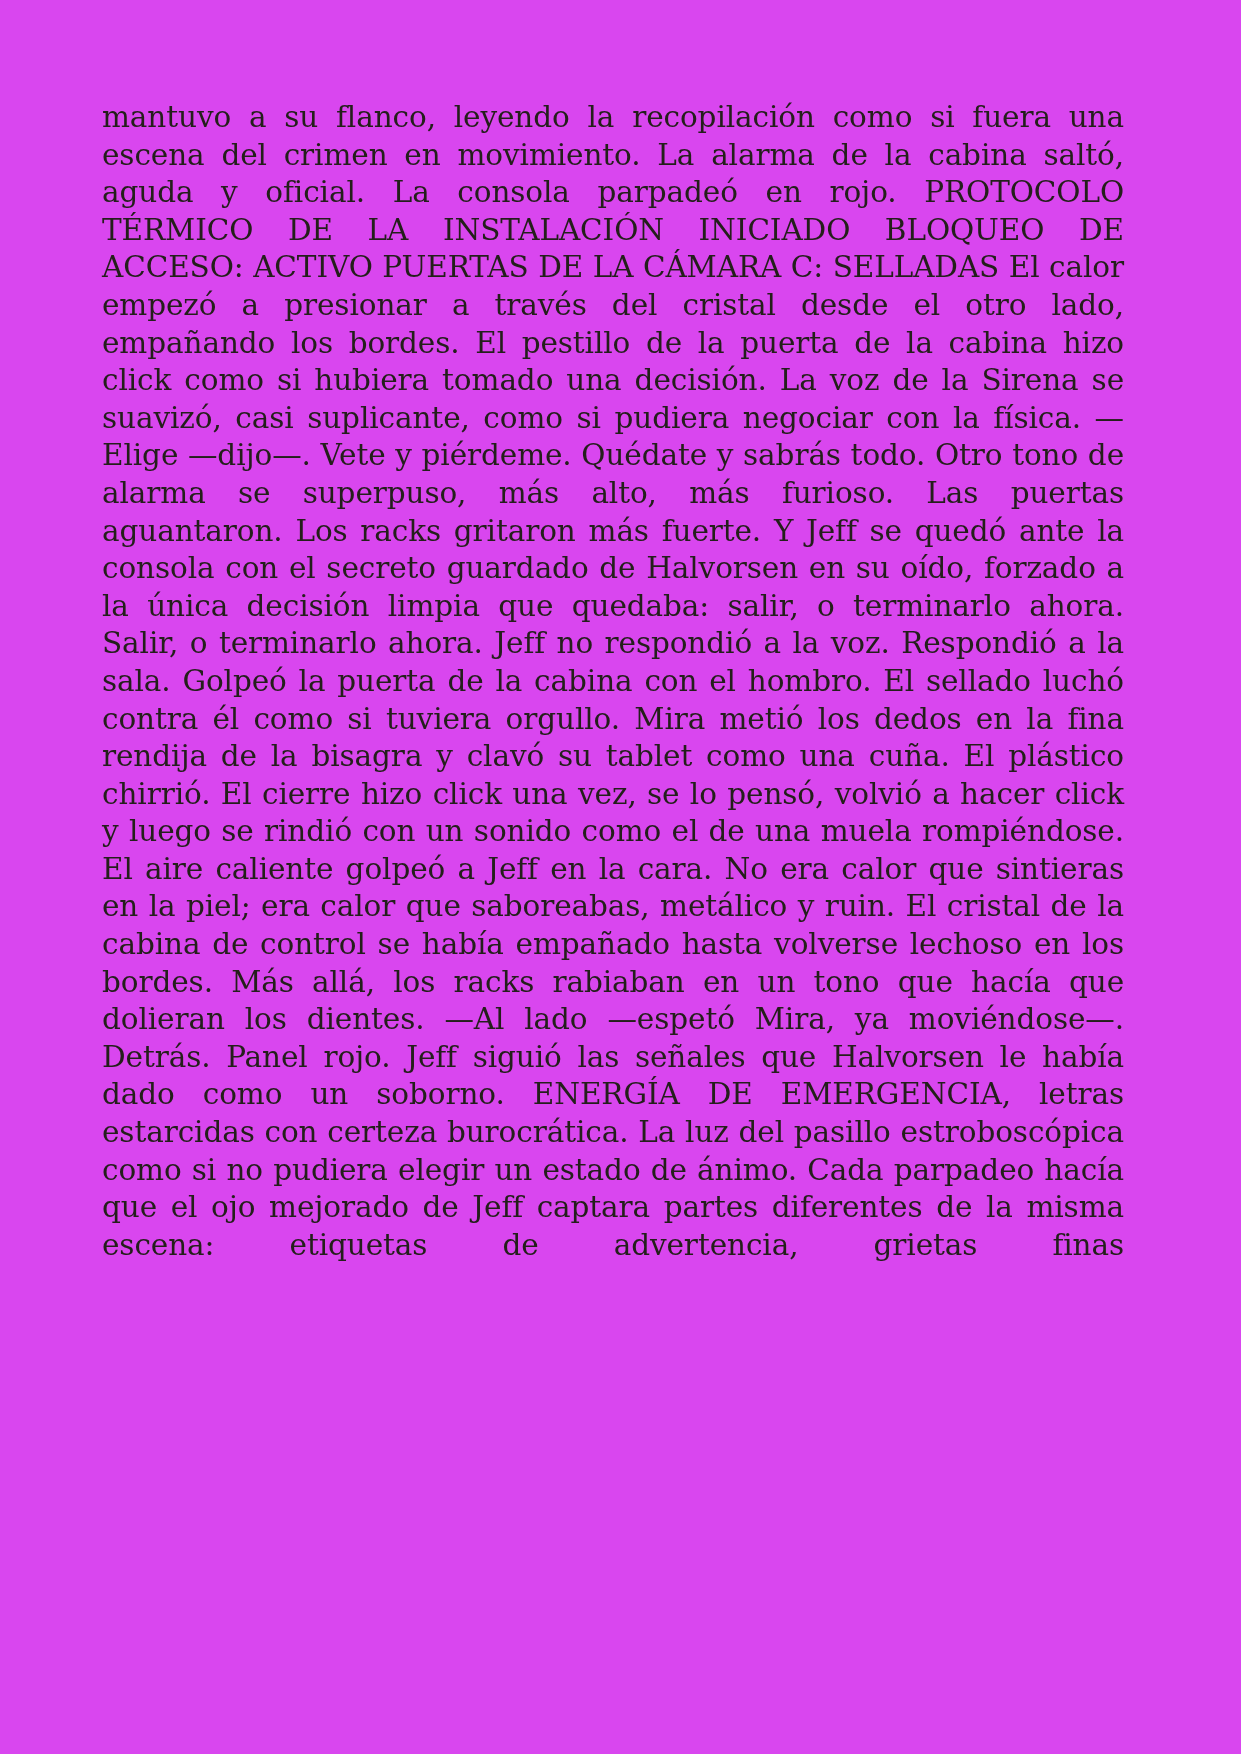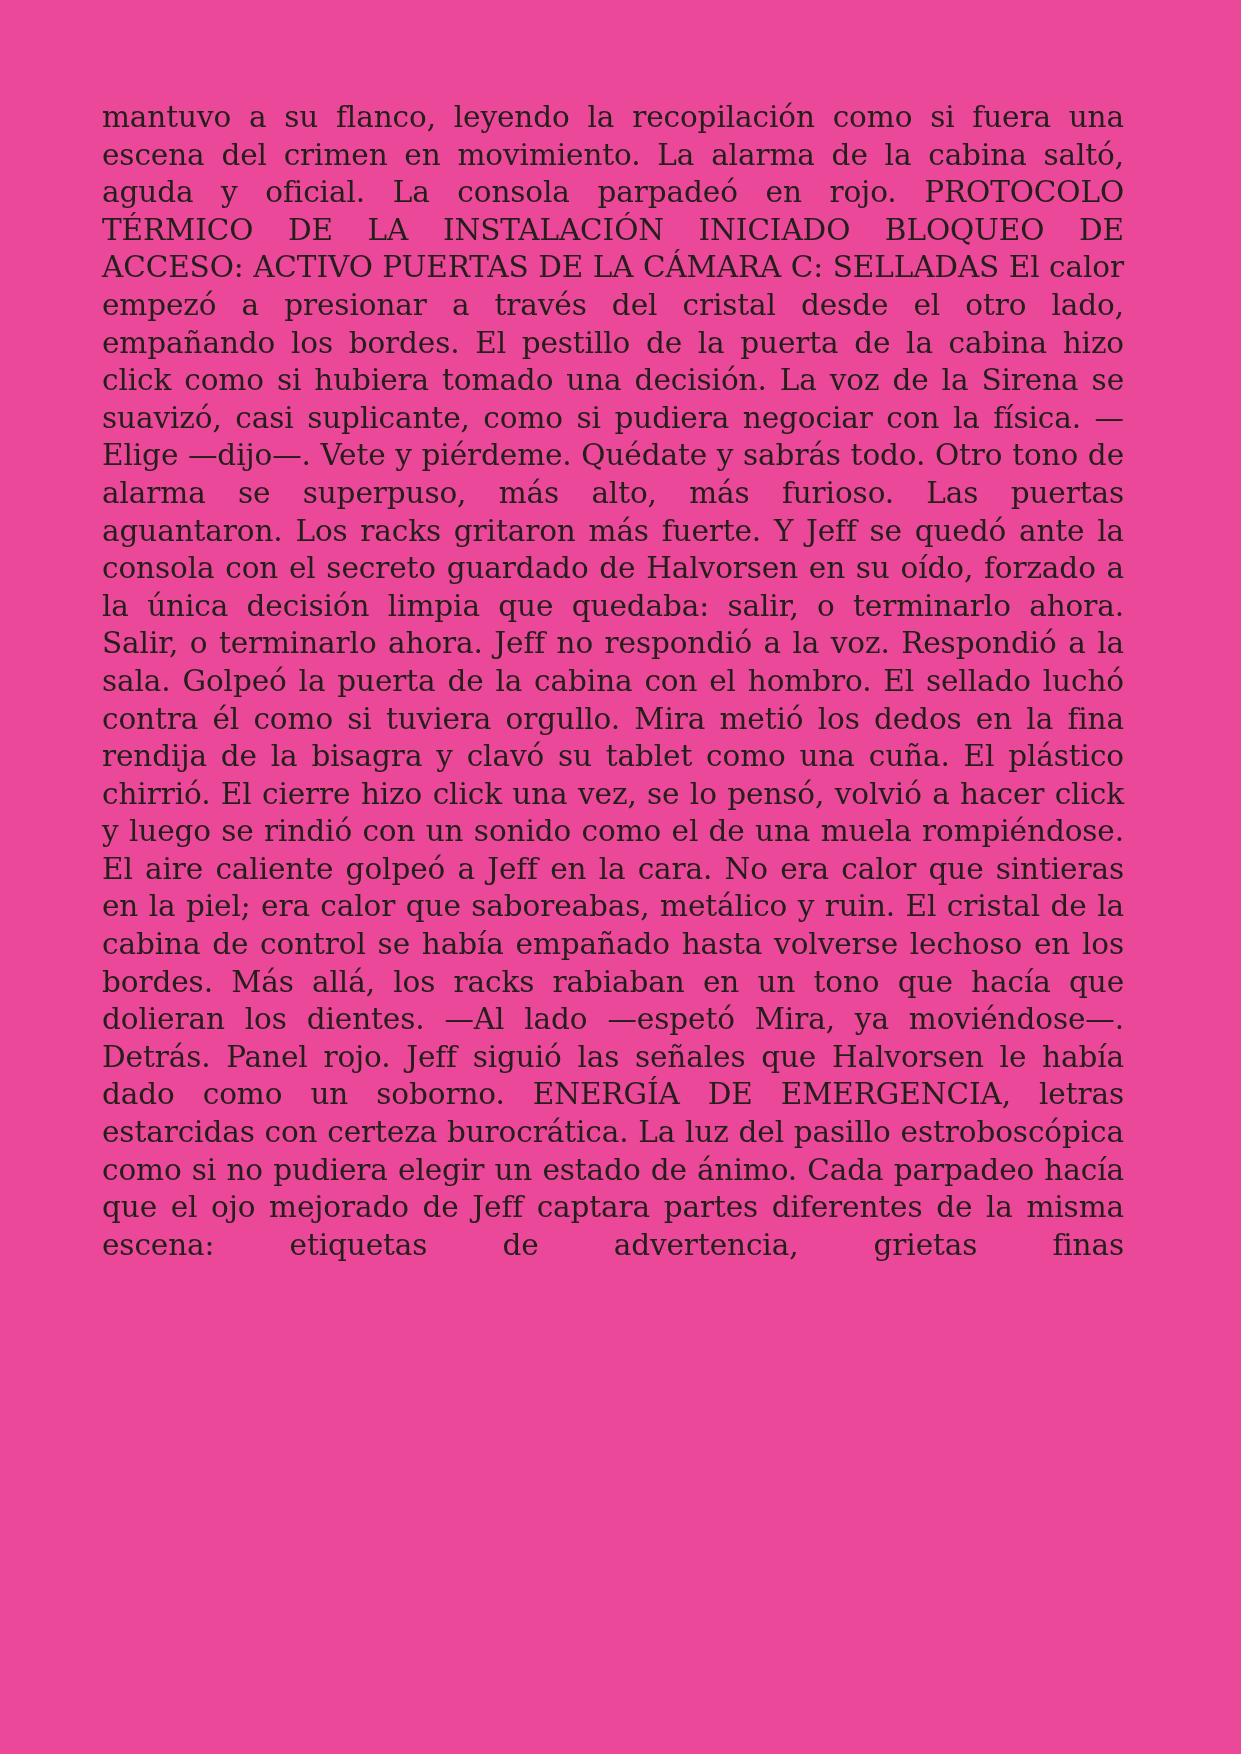--- a/index.html
+++ b/index.html
@@ -11,21 +11,21 @@
     height: 1754px;
     background: #e3cfa4;
     font-family: "DejaVu Serif", "Liberation Serif", serif;
     overflow: hidden;
   }
 
   .page {
     position: relative;
     width: 1241px;
     height: 1754px;
-    background: #ec4899;
+    background: #d946ef;
     box-sizing: border-box;
   }
 
   .text-column {
     position: absolute;
     left: 102px;
     top: 99px;
     width: 1022px;
   }
 

